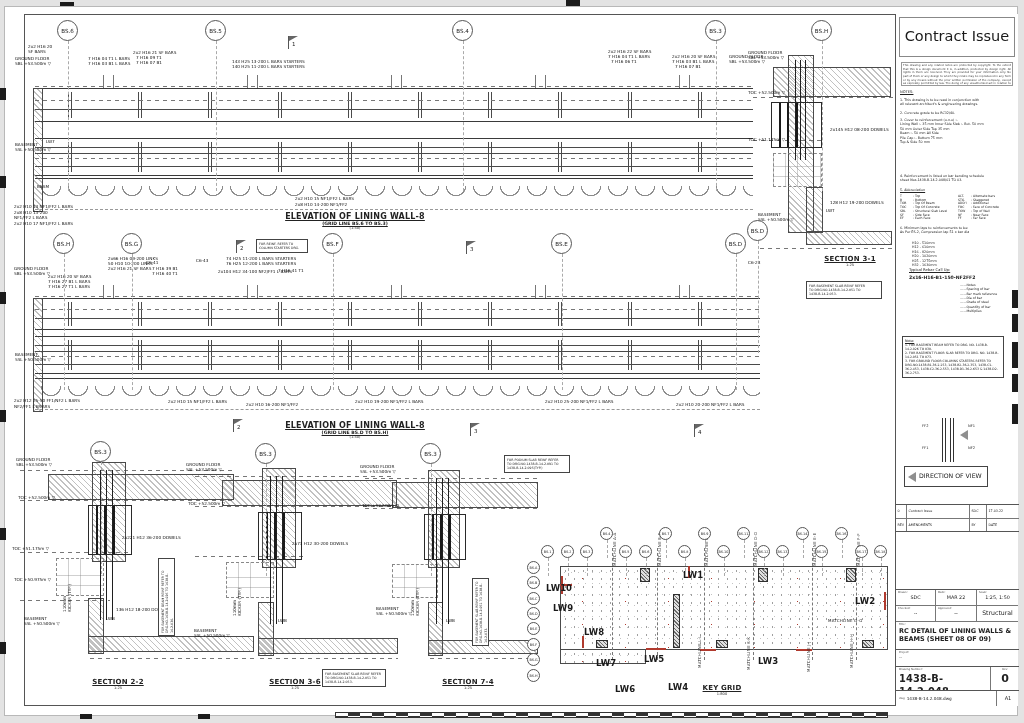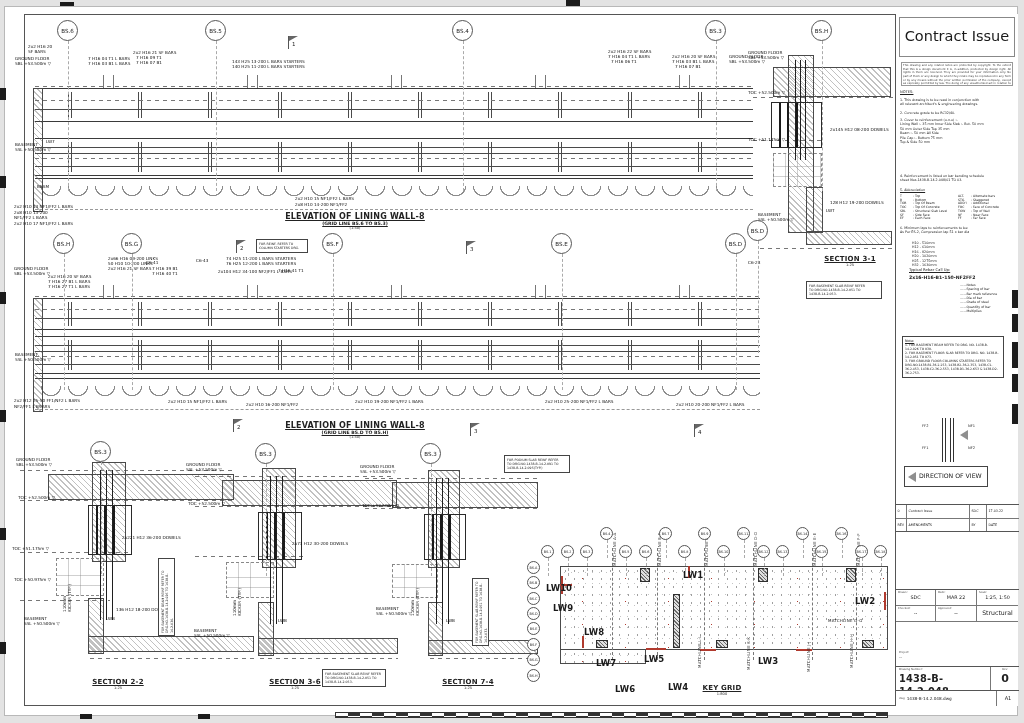--- a/index.html
+++ b/index.html
@@ -718,20 +718,24 @@
     <div class="dcell">
         <span class="dlab">Checked:</span>
         <div class="dval">--</div>
       </div>
     <div class="dcell">
         <span class="dlab">Approved:</span>
         <div class="dval">--</div>
       </div>
     <div class="dcell struct">Structural</div>
   </div>
+  <div class="tbox">
+    <span class="dlab">Title:</span>
+    <div class="tval">RC DETAIL OF LINING WALLS &amp; BEAMS  (SHEET 08 OF 09)</div>
+  </div>
   <div class="pbox">
     <span class="dlab">Project:</span>
     <div class="pval">--</div>
   </div>
   <div class="nobox">
     <div class="nol">
         <span class="dlab">Drawing Number:</span>
       <div class="noval">1438-B-14.2.048</div>
       </div>
     <div class="norev">

